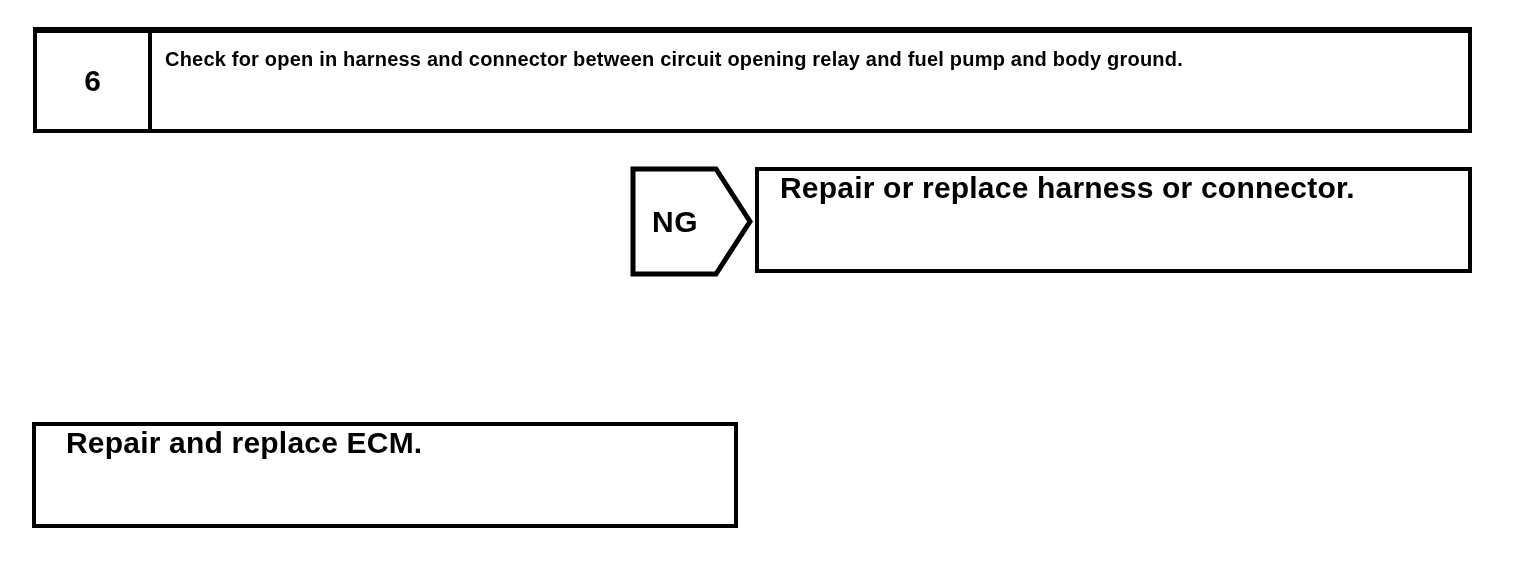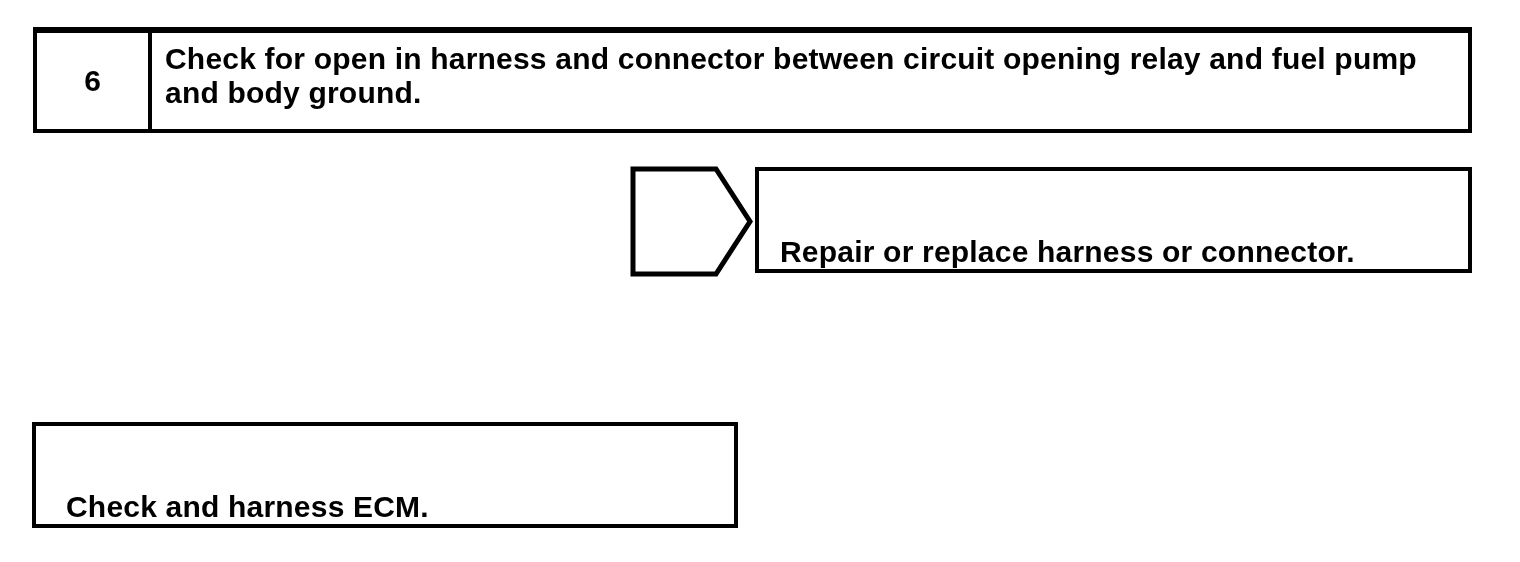--- a/index.html
+++ b/index.html
@@ -29,21 +29,21 @@
     flex: 0 0 115px;
     border-right: 4px solid #000;
     display: flex;
     align-items: center;
     justify-content: center;
     font-size: 30px;
   }
   .step-desc-cell {
     flex: 1;
     padding: 9px 14px 0 13px;
-    font-size: 30px;
+    font-size: 20px;
     line-height: 34px;
     letter-spacing: 0.2px;
   }
   
   .connector { position: absolute; }
   .connector svg { display: block; }
   .connector .connector-label {
     position: absolute;
     display: flex;
     align-items: center;
@@ -54,21 +54,21 @@
   .ng-connector { left: 630px; top: 166px; width: 124px; height: 111px; }
   .ng-connector .connector-label { left: 0; top: 0; width: 90px; height: 111px; }
   .ok-connector { left: 33px; top: 291px; width: 139px; height: 110px; }
   .ok-connector .connector-label { left: 0; top: 0; width: 139px; height: 84px; }
   
   .action-box {
     position: absolute;
     border: 4px solid #000;
     background: #fff;
     display: flex;
-    align-items: flex-end;
+    align-items: flex-start;
     font-size: 30px;
     letter-spacing: 0.2px;
   }
   .repair-box {
     left: 755px; top: 167px;
     width: 717px; height: 106px;
     padding-left: 21px;
   }
   .ecm-box {
     left: 32px; top: 422px;
@@ -83,24 +83,25 @@
 
   <div class="step-box">
     <div class="step-number-cell">6</div>
     <div class="step-desc-cell">Check for open in harness and connector between circuit opening relay and fuel pump and body ground.</div>
   </div>
 
   <div class="connector ng-connector">
     <svg width="124" height="111" viewBox="0 0 124 111">
       <polygon points="3,3 86,3 120,55.5 86,108 3,108" fill="#ffffff" stroke="#000000" stroke-width="5" stroke-linejoin="miter"></polygon>
     </svg>
+    <span class="connector-label">NG</span>
   </div>
 
   <div class="action-box repair-box">
     <span>Repair or replace harness or connector.</span>
   </div>
 
 
   <div class="action-box ecm-box">
-    <span>Check and harness ECM.</span>
+    <span>Repair and replace ECM.</span>
   </div>
 
 </div>
 
 </body></html>

